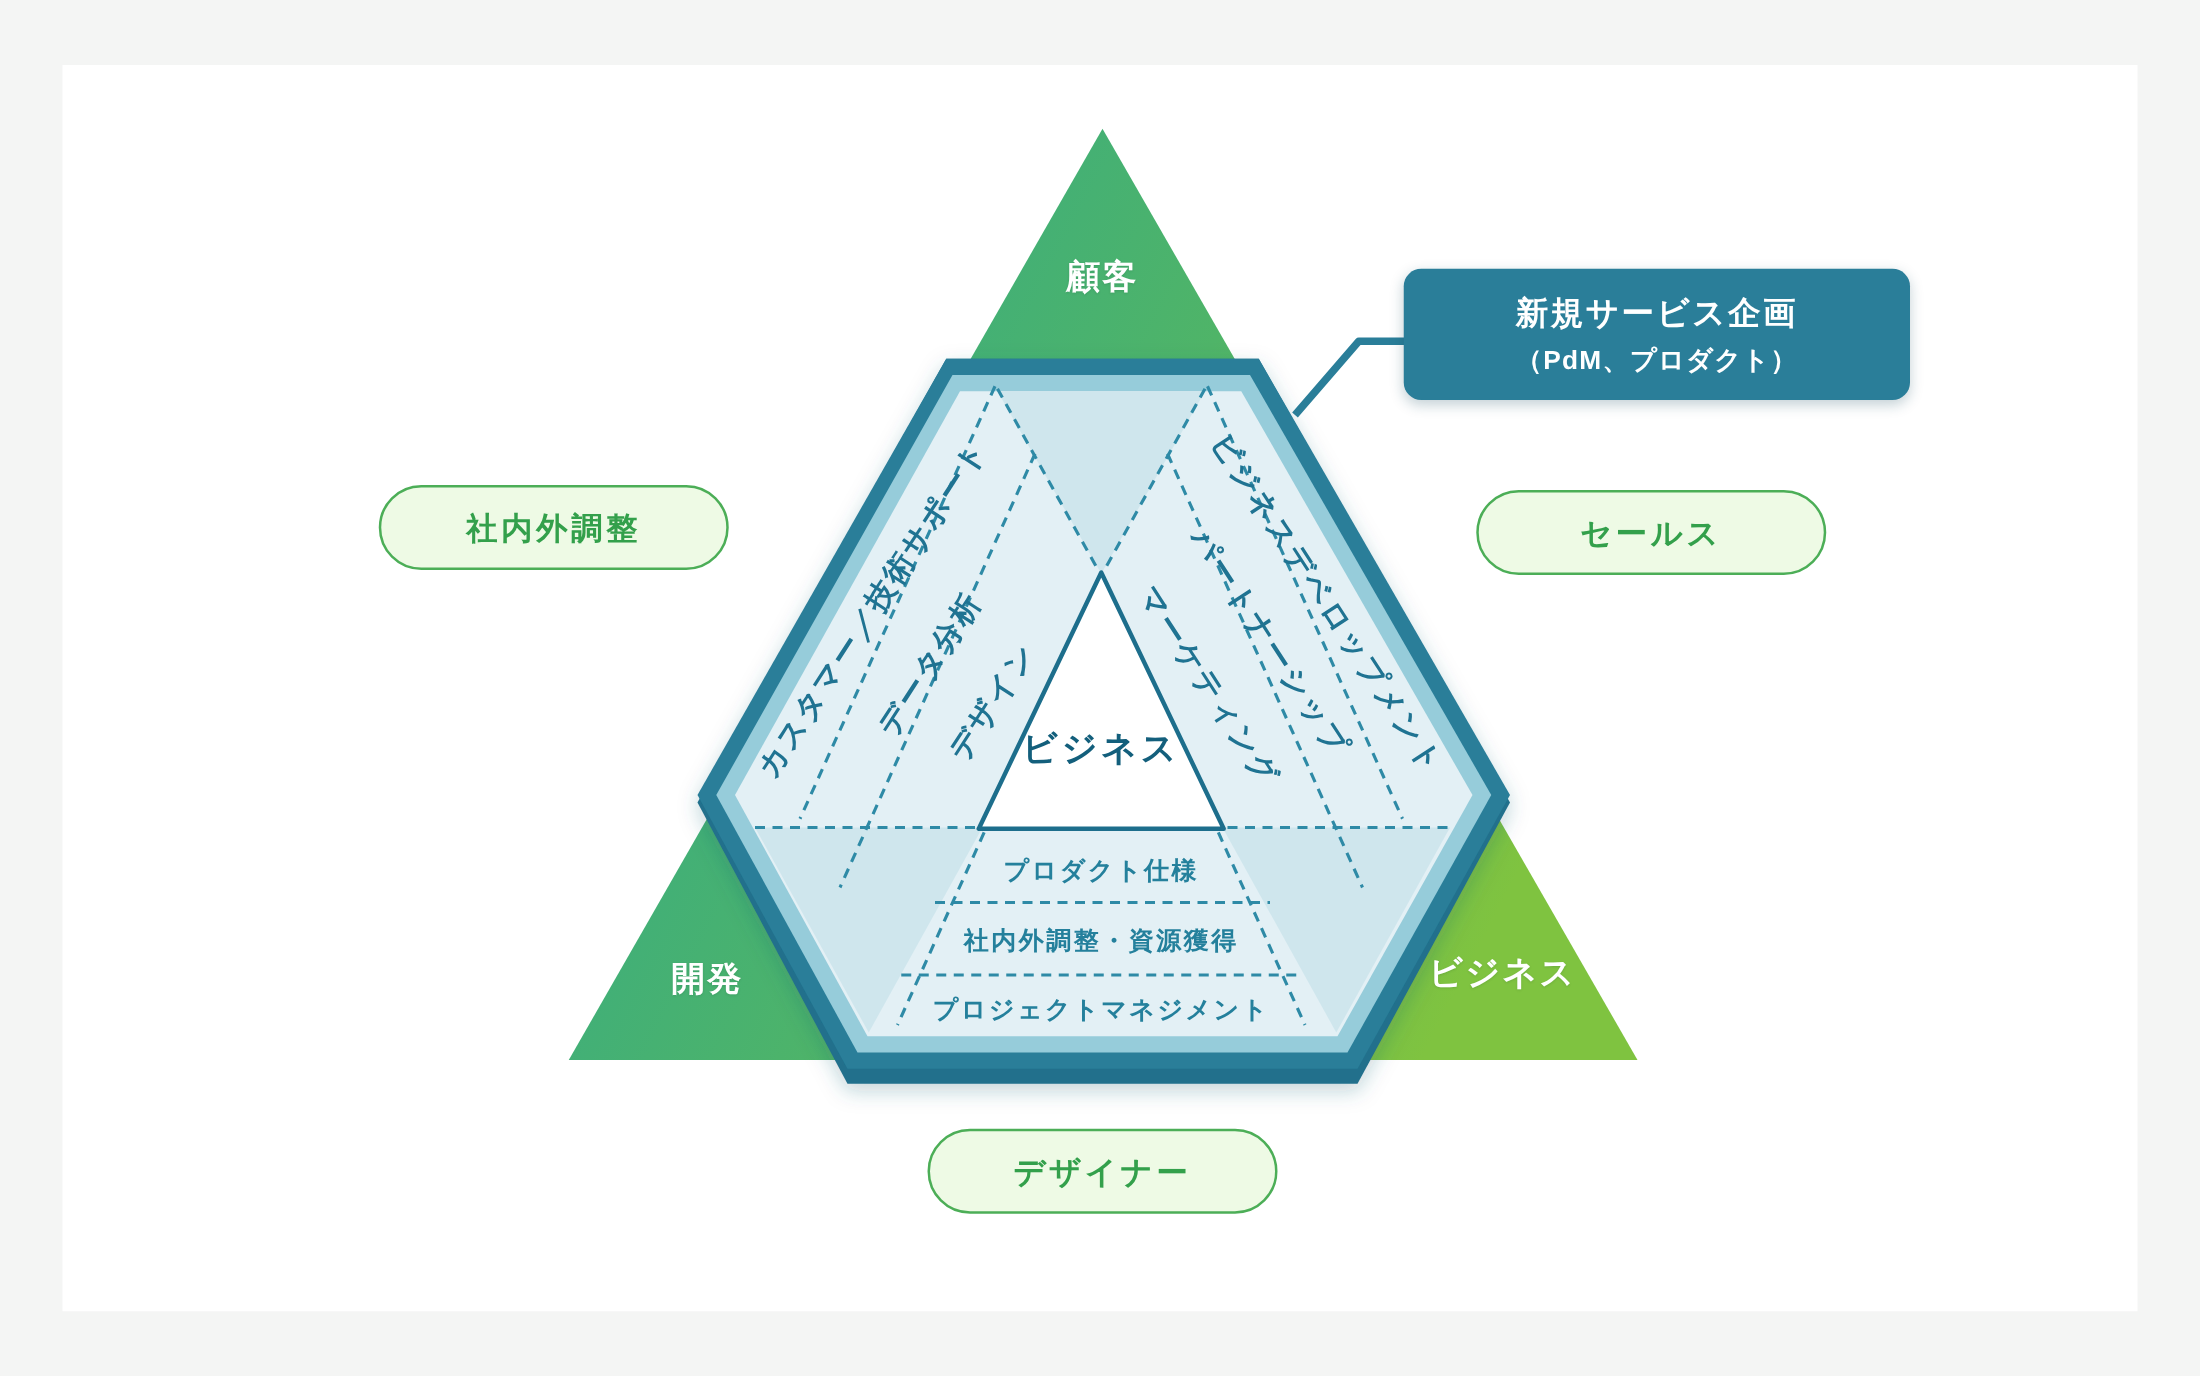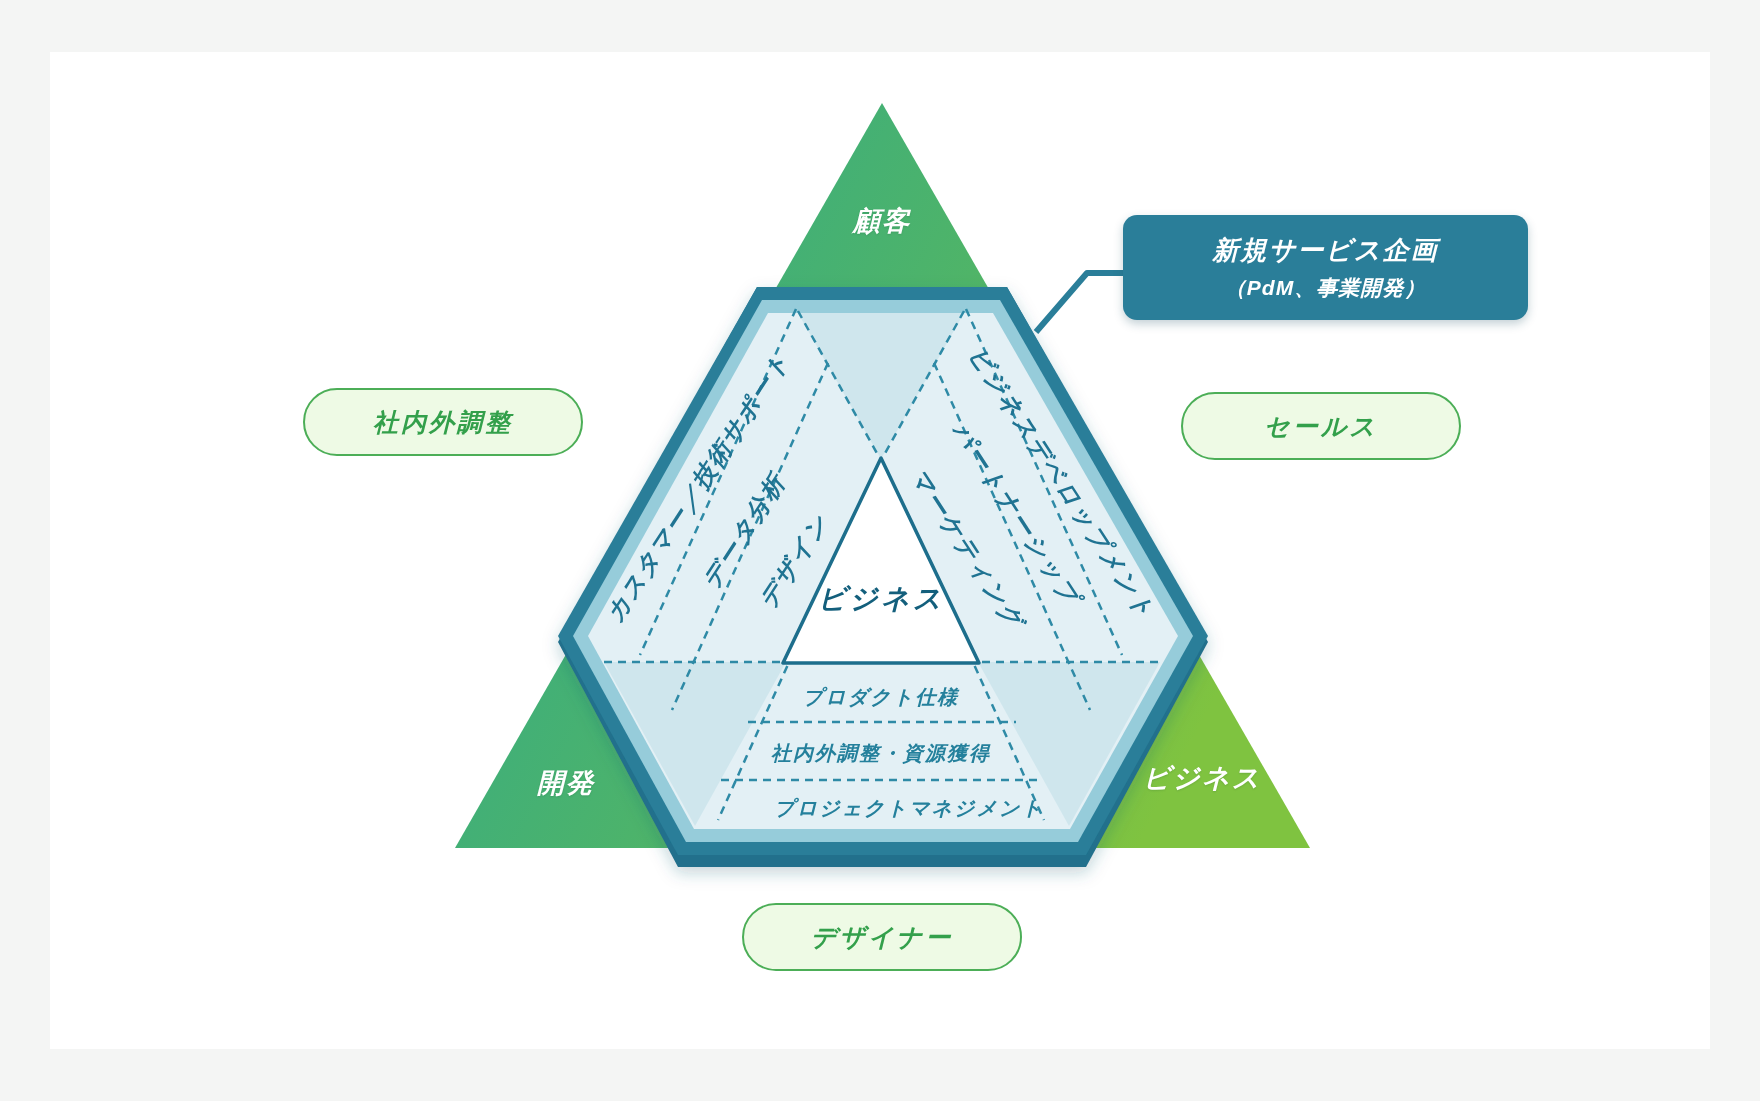--- a/index.html
+++ b/index.html
@@ -2,21 +2,21 @@
 <html><head>
 <meta charset="utf-8">
 <style>
   html,body{margin:0;padding:0;}
   body{
     width:1760px;height:1101px;
     background:#f4f5f4;
     font-family:"Liberation Sans","DejaVu Sans",sans-serif;
     overflow:hidden;
   }
-  .stage{position:relative;width:1577px;height:1101px;font-style:italic;}
+  .stage{position:relative;width:1577px;height:1101px;}
   .card{
     position:absolute;left:50px;top:52px;width:1660px;height:997px;
     background:#ffffff;
   }
   .diagram-svg{position:absolute;left:0;top:0;width:1760px;height:1101px;}
 
   .label{
     position:absolute;transform:translate(-50%,-50%);
     white-space:nowrap;letter-spacing:2px;font-weight:bold;
   }
@@ -104,29 +104,29 @@
   </div>
   <div class="pill" style="left:1181px;top:392px;text-align:center;">
     <span>セールス</span>
   </div>
   <div class="pill" style="left:742px;top:903px;">
     <span>デザイナー</span>
   </div>
 
   <div class="callout">
     <div class="t1">新規サービス企画</div>
-    <div class="t2">（PdM、事業開発）</div>
+    <div class="t2">（PdM、プロダクト）</div>
   </div>
 
   <div class="label product-label" style="left:881px;top:599px;">ビジネス</div>
 
   <div class="skill l" style="left:698px;top:487px;">カスタマー／技術サポート</div>
   <div class="skill l" style="left:744px;top:531px;">データ分析</div>
   <div class="skill l" style="left:794px;top:561px;">デザイン</div>
 
   <div class="skill r" style="left:1062px;top:483px;">ビジネスデベロップメント</div>
   <div class="skill r" style="left:1016px;top:514px;">パートナーシップ</div>
   <div class="skill r" style="left:967px;top:549px;">マーケティング</div>
 
   <div class="label row-label" style="left:881px;top:697px;">プロダクト仕様</div>
   <div class="label row-label" style="left:881px;top:753px;">社内外調整・資源獲得</div>
-  <div class="label row-label" style="left:881px;top:808px;margin-left:28px;">プロジェクトマネジメント</div>
+  <div class="label row-label" style="left:881px;top:808px;">プロジェクトマネジメント</div>
 </div>
 
 </body></html>

